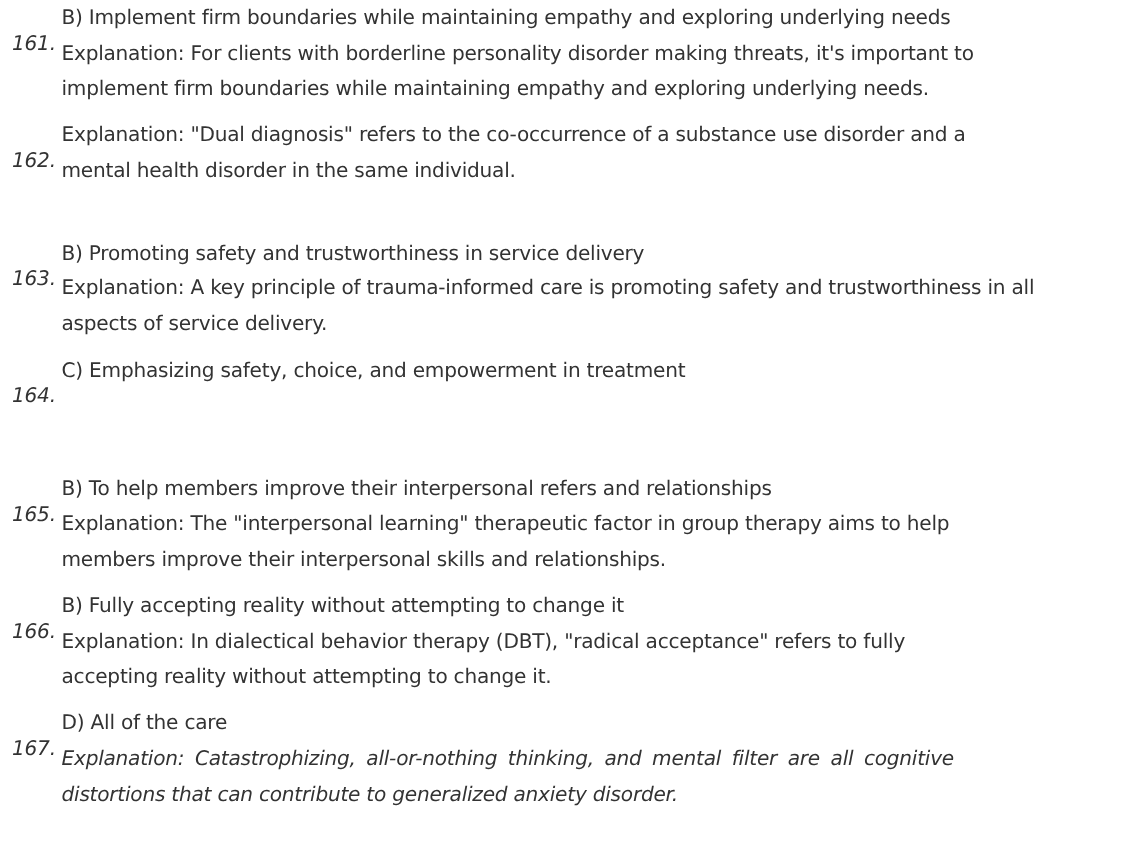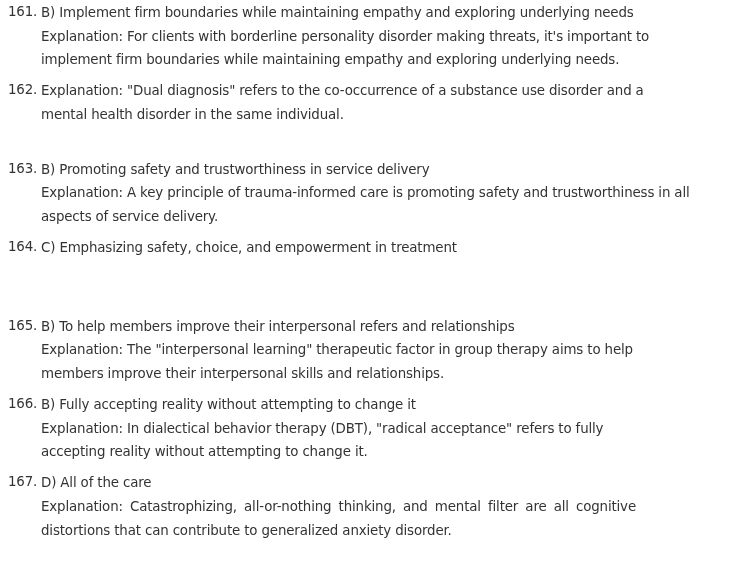--- a/index.html
+++ b/index.html
@@ -25,34 +25,36 @@
     .answer-item {
       position: relative;
       padding-left: 41px;
       height: 78.4px;
       box-sizing: border-box;
       padding-top: 1px;
     }
     .answer-number {
       position: absolute;
       left: 8px;
-      top: 0;
+      top: 18px;
       line-height: 23.6px;
+      font-style: italic;
     }
     .answer-line {
       line-height: 23.6px;
       white-space: nowrap;
     }
     .explanation {
       line-height: 23.6px;
       width: 660px;
     }
     .explanation.justify {
       text-align: justify;
       text-align-last: left;
+      font-style: italic;
     }
   </style>
 </head>
 <body>
 
 <ol class="answer-list">
   <li class="answer-item">
     <span class="answer-number">161.</span>
     <div class="answer-line">B) Implement firm boundaries while maintaining empathy and exploring underlying needs</div>
     <div class="explanation" style="width:650px">Explanation: For clients with borderline personality disorder making threats, it's important to implement firm boundaries while maintaining empathy and exploring underlying needs.</div>

